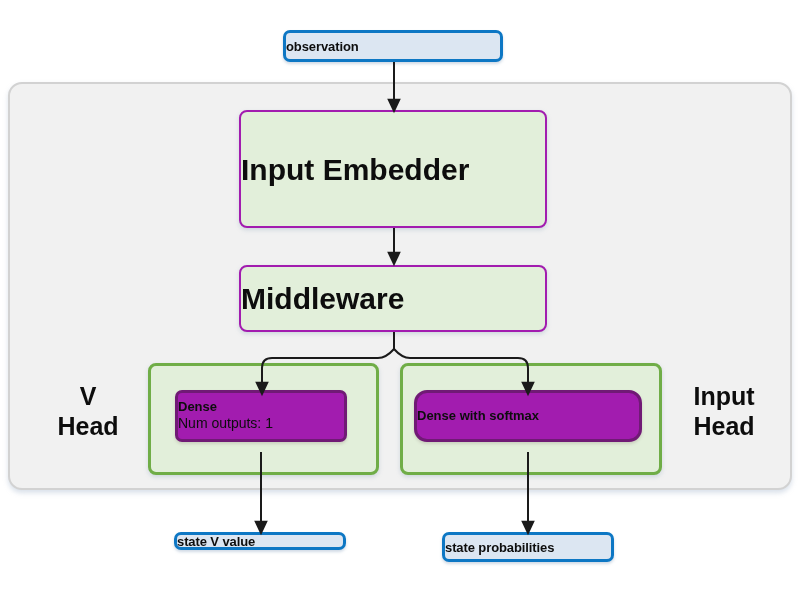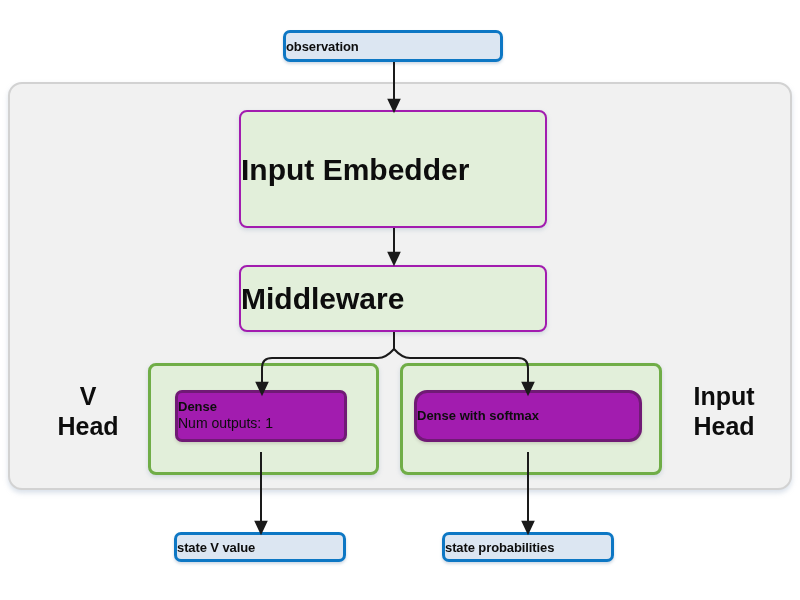--- a/index.html
+++ b/index.html
@@ -180,21 +180,21 @@
 
   <div class="node dense-box" style="left:414px; top:390px; width:228px; height:52px;border-radius:13px;">
     <span class="dense-title">Dense with softmax</span>
   </div>
 
   <div class="head-caption" style="left:664px; top:382px; width:120px;">
     <div>Input</div>
     <div>Head</div>
   </div>
 
-  <div class="node io-box" style="left:174px; top:532px; width:172px; height:30px;">
+  <div class="node io-box" style="left:174px; top:532px; width:172px; height:18px;">
     <span>state V value</span>
   </div>
 
   <div class="node io-box" style="left:442px; top:532px; width:172px; height:30px;">
     <span>state probabilities</span>
   </div>
 
 </div>
 
 </body></html>

